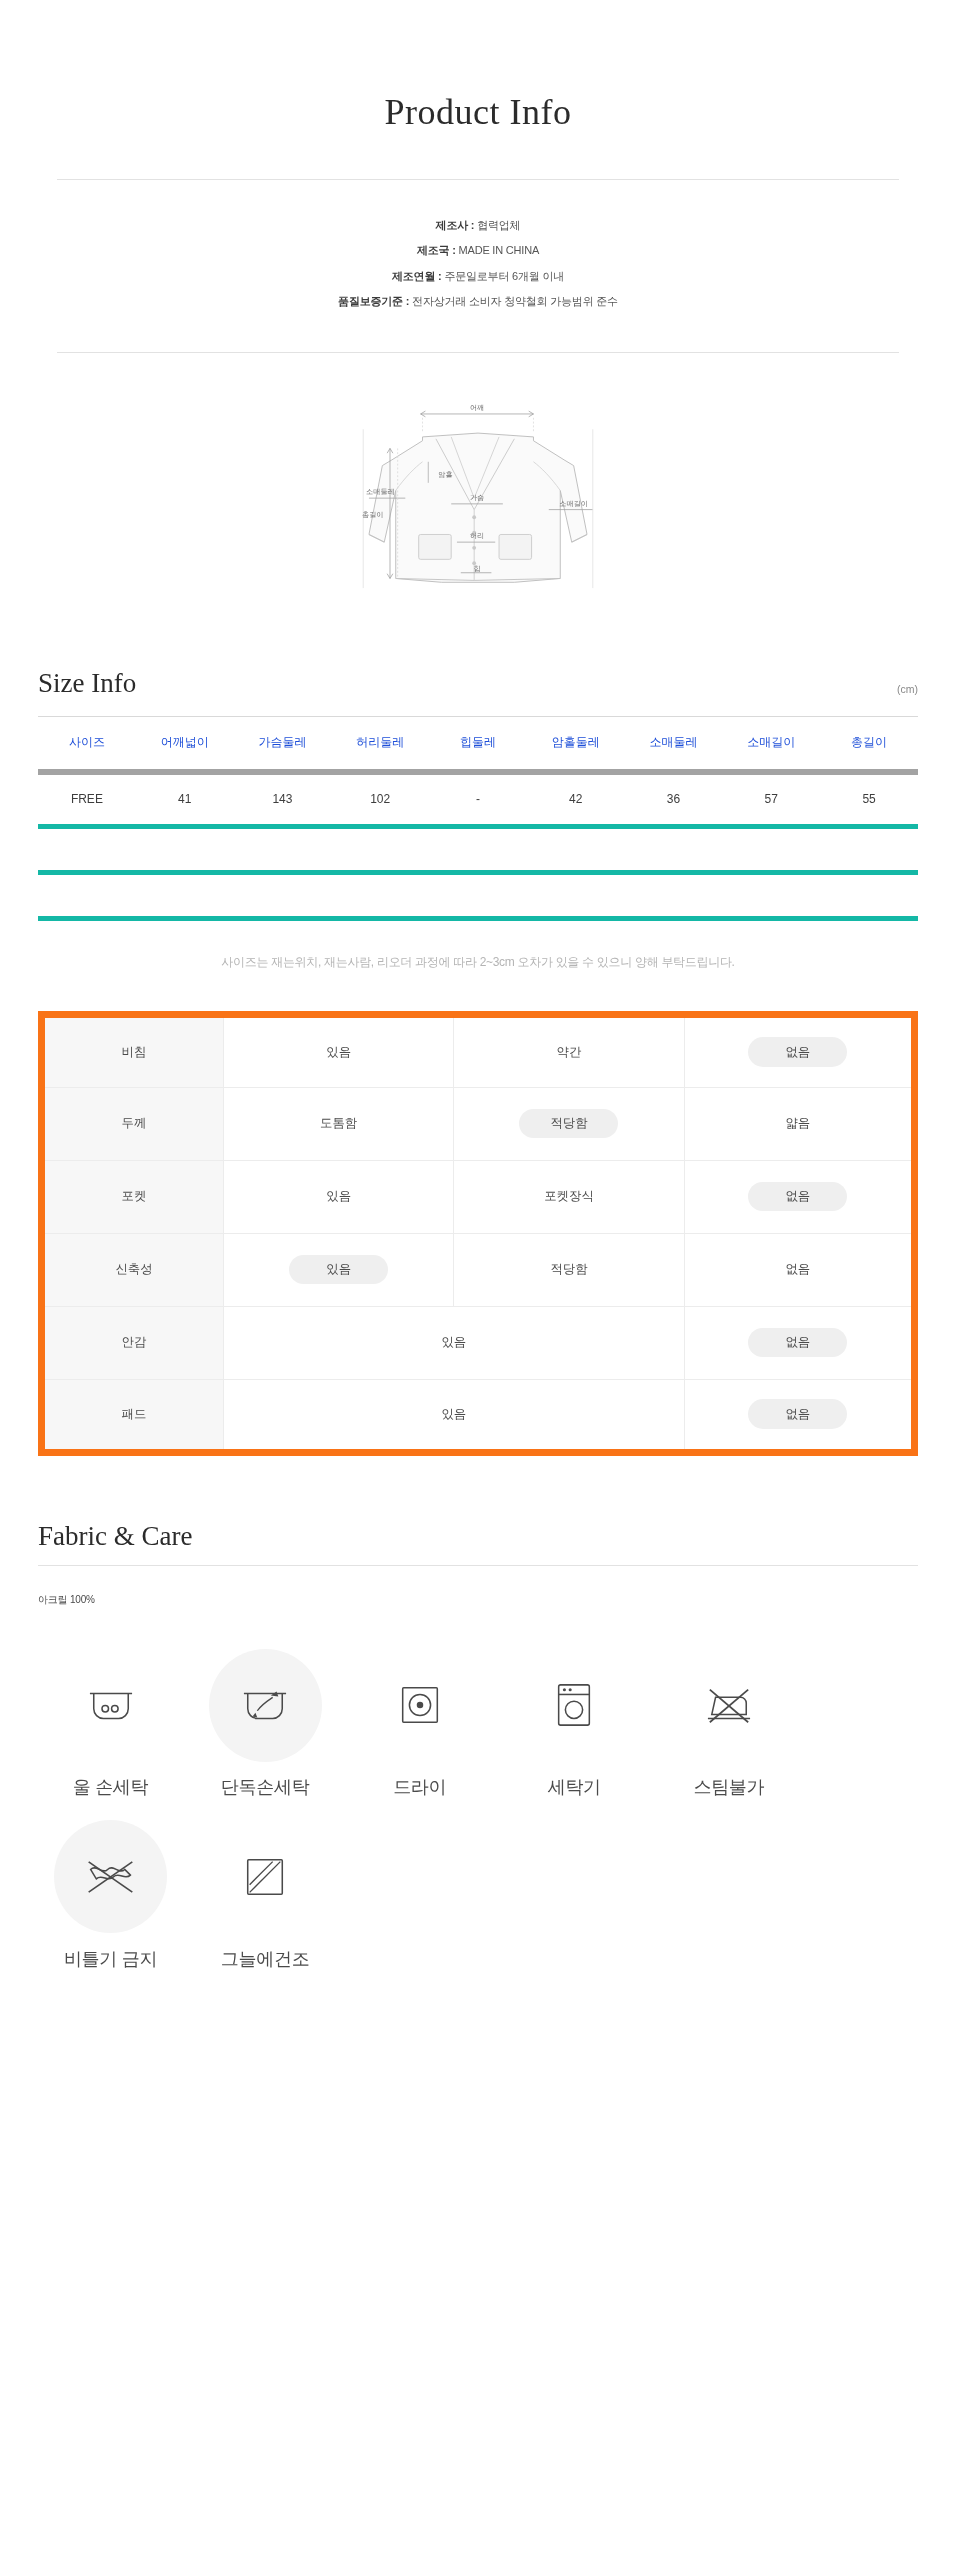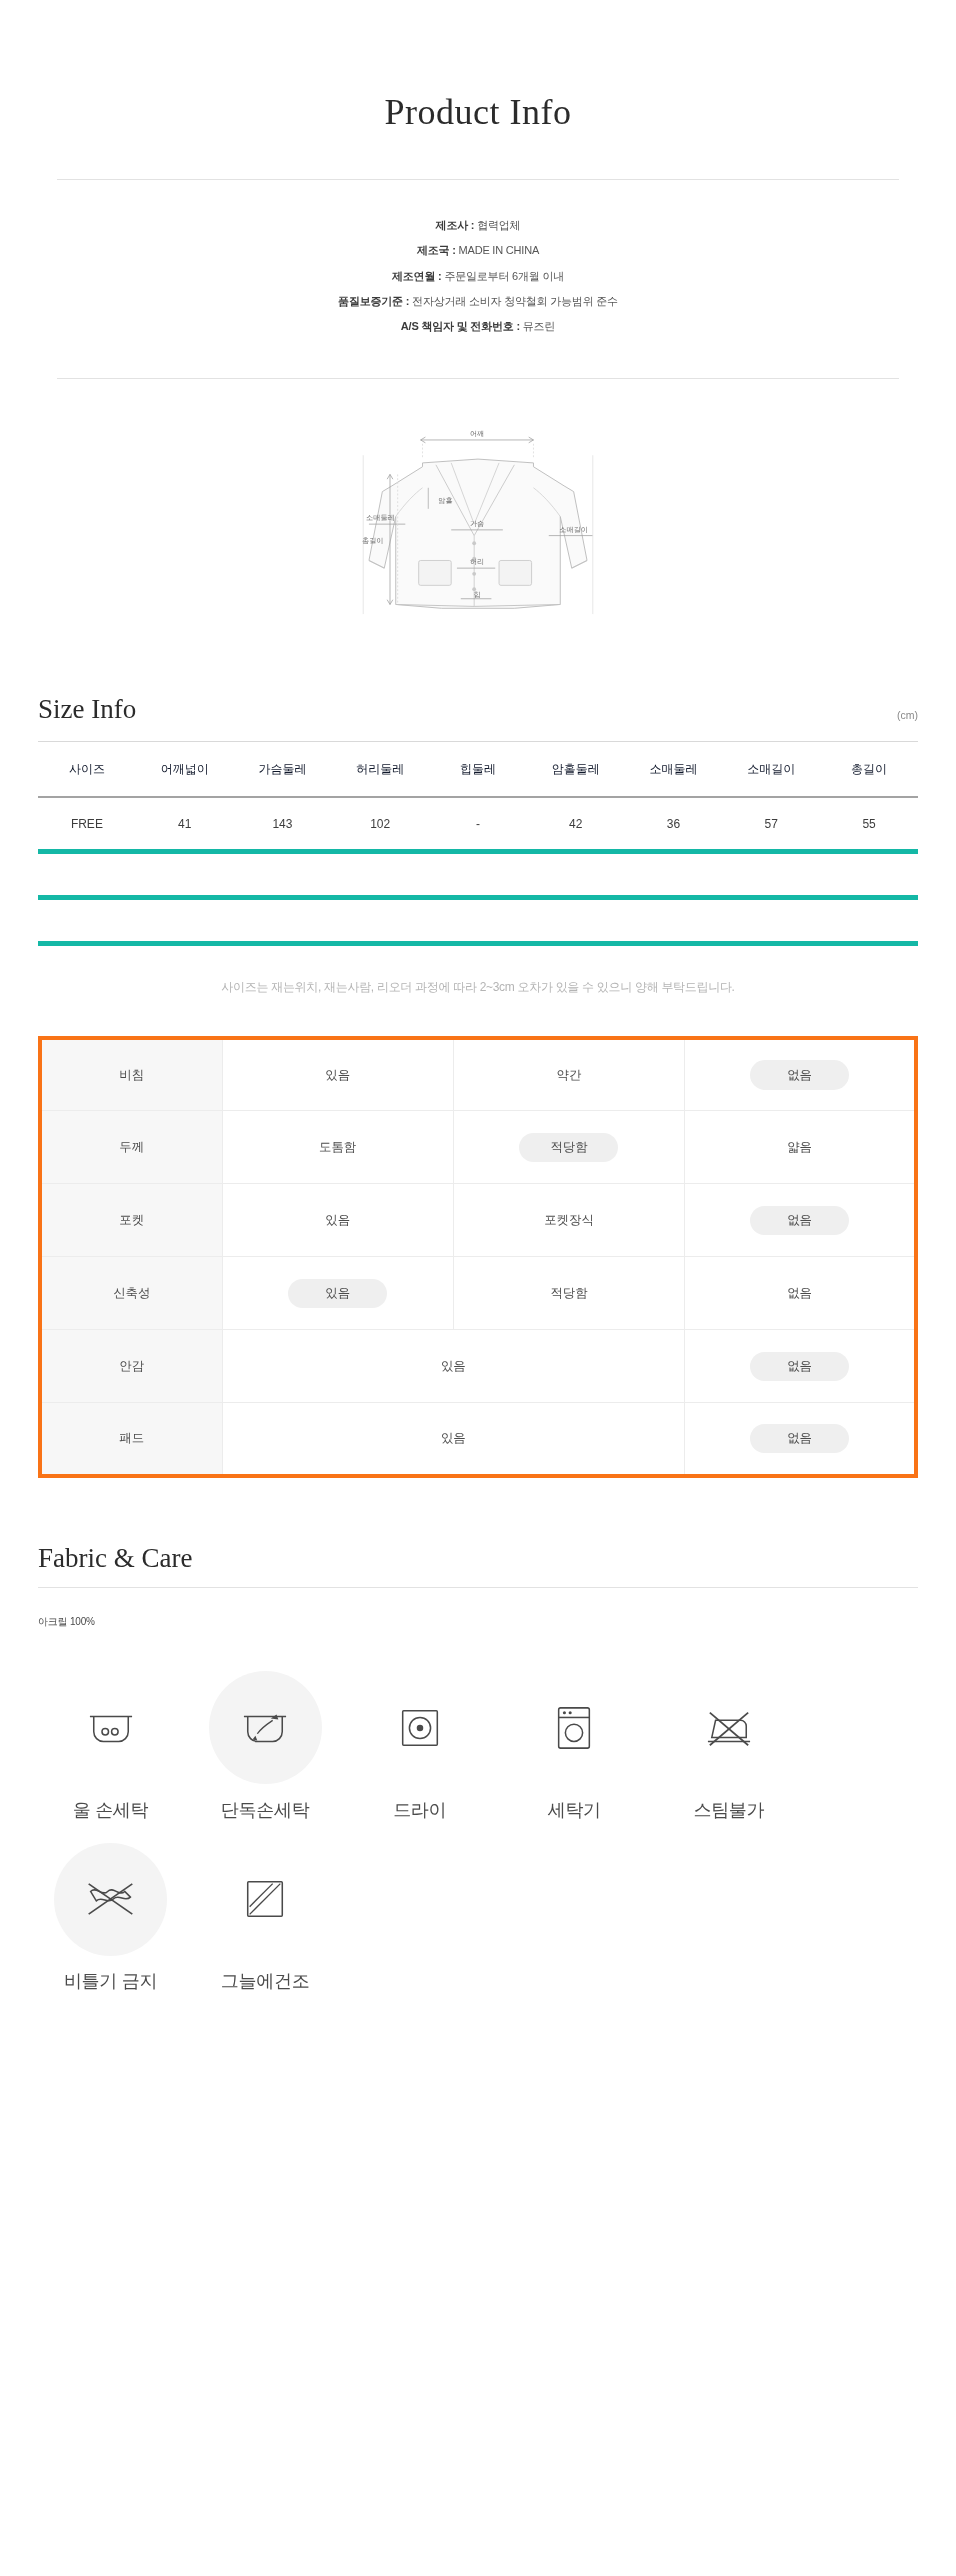--- a/index.html
+++ b/index.html
@@ -96,22 +96,22 @@
     text-align: center;
     font-size: 12px;
     color: #4a4a4a;
     font-weight: 400;
     padding: 0;
     height: 55px;
     vertical-align: middle;
   }
   .size-table thead th {
     border-top: 1px solid #d9d9d9;
-    border-bottom: 2px solid #a3a3a3;
-    color: #0f172a;
+    border-bottom: 6px solid #a3a3a3;
+    color: #1d4ed8;
   }
   .size-table tbody td {
     border-bottom: 5px solid #14b8a6;
     color: #3d3d3d;
   }
   .size-table tbody tr.blank td {
     height: 46px;
   }
   .size-note {
     text-align: center;
@@ -120,21 +120,21 @@
     margin: 32.5px 0 0 0;
     letter-spacing: -0.3px;
   }
 
   
   .attr-table {
     width: 880px;
     margin: 40px 38px 0 38px;
     border-collapse: collapse;
     table-layout: fixed;
-    border: 4px solid #f97316;
+    border: 7px solid #f97316;
   }
   .attr-table td {
     height: 73px;
     border: 1px solid #ececec;
     text-align: center;
     font-size: 12.4px;
     color: #4a4a4a;
     vertical-align: middle;
     position: relative;
   }
@@ -219,23 +219,20 @@
     </p>
     <p class="info-line">
       <b>제조국</b><b> : </b><span>MADE IN CHINA</span>
     </p>
     <p class="info-line">
       <b>제조연월</b><b> : </b><span>주문일로부터 6개월 이내</span>
     </p>
     <p class="info-line">
       <b>품질보증기준</b><b> : </b><span>전자상거래 소비자 청약철회 가능범위 준수</span>
     </p>
-    <p class="info-line">
-      <b>A/S 책임자 및 전화번호</b><b> : </b><span>뮤즈린</span>
-    </p>
   </div>
 
   <hr class="hr-bot">
 
   <div class="diagram-wrap">
     <svg width="402" height="220" viewBox="0 0 420 230">
       <g fill="none" stroke="#b9b9b9" stroke-width="1">
 
         <path d="M152,48 L152,52 L120,72 L110,78 L96,150 L112,158 L124,104 L124,196 L172,200 L210,200 L248,200 L296,196 L296,104 L308,158 L324,150 L310,78 L300,72 L268,52 L268,48" stroke="#bdbdbd" fill="#fafafa"></path>
 

